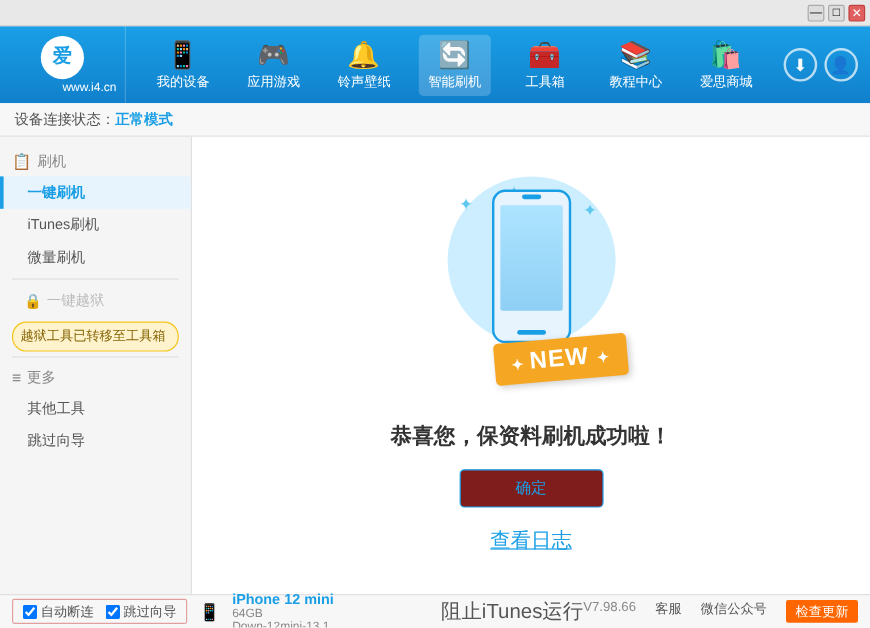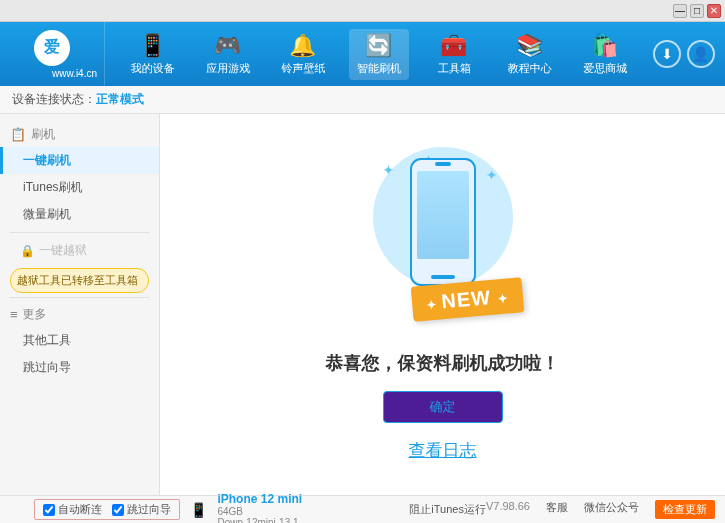--- a/index.html
+++ b/index.html
@@ -198,21 +198,21 @@
     .sparkle {
       position: absolute;
       color: #60c8f0; font-size: 14px;
     }
     .success-text {
       font-size: 18px; color: #333; font-weight: bold;
       margin-top: 8px;
     }
     .confirm-btn {
       width: 120px; height: 32px;
-      background: #4c1d95; border: 1px solid #1a9fe6;
+      background: #7f1d1d; border: 1px solid #1a9fe6;
       color: #1a9fe6; border-radius: 4px; cursor: pointer;
       font-size: 13px; font-family: inherit;
     }
     .retry-link {
       color: #1a9fe6; cursor: pointer; font-size: 17px; text-decoration: underline;
     }
 
     
     .bottom-bar {
       height: 28px;
@@ -231,39 +231,38 @@
     .device-sub { color: #888; font-size: 10px; }
     .bottom-left {
       display: flex; align-items: center; flex: 1;
     }
     .bottom-checkboxes {
       display: flex; align-items: center; gap: 10px;
       border: 1px solid #e0a0a0;
       padding: 2px 8px;
       border-radius: 2px;
       margin-right: 10px;
-      margin-left: 24px;
     }
     .checkbox-item {
       display: flex; align-items: center; gap: 3px; font-size: 11px;
     }
     .checkbox-item input { width: 12px; height: 12px; }
     .bottom-right {
       display: flex; align-items: flex-start; gap: 16px;
       margin-left: auto;
     }
     .bottom-version { color: #888; }
     .bottom-link { color: #555; cursor: pointer; }
     .bottom-update-btn {
       background: #ff6600; color: #fff; border: none;
       padding: 2px 8px; border-radius: 2px; cursor: pointer; font-size: 11px;
       font-family: inherit;
     }
     .phone-icon-small { font-size: 14px; color: #1a9fe6; margin-right: 4px; }
-    .stop-itunes { color: #555; font-size: 11px; cursor: pointer; text-align: center; }
+    .stop-itunes { color: #555; font-size: 17px; cursor: pointer; text-align: center; }
   </style>
 </head>
 <body>
 
 <div class="title-bar">
   <div class="title-bar-btn">—</div>
   <div class="title-bar-btn">□</div>
   <div class="title-bar-btn" style="background:#e06060;border-color:#c04040;color:#fff;">✕</div>
 </div>
 

